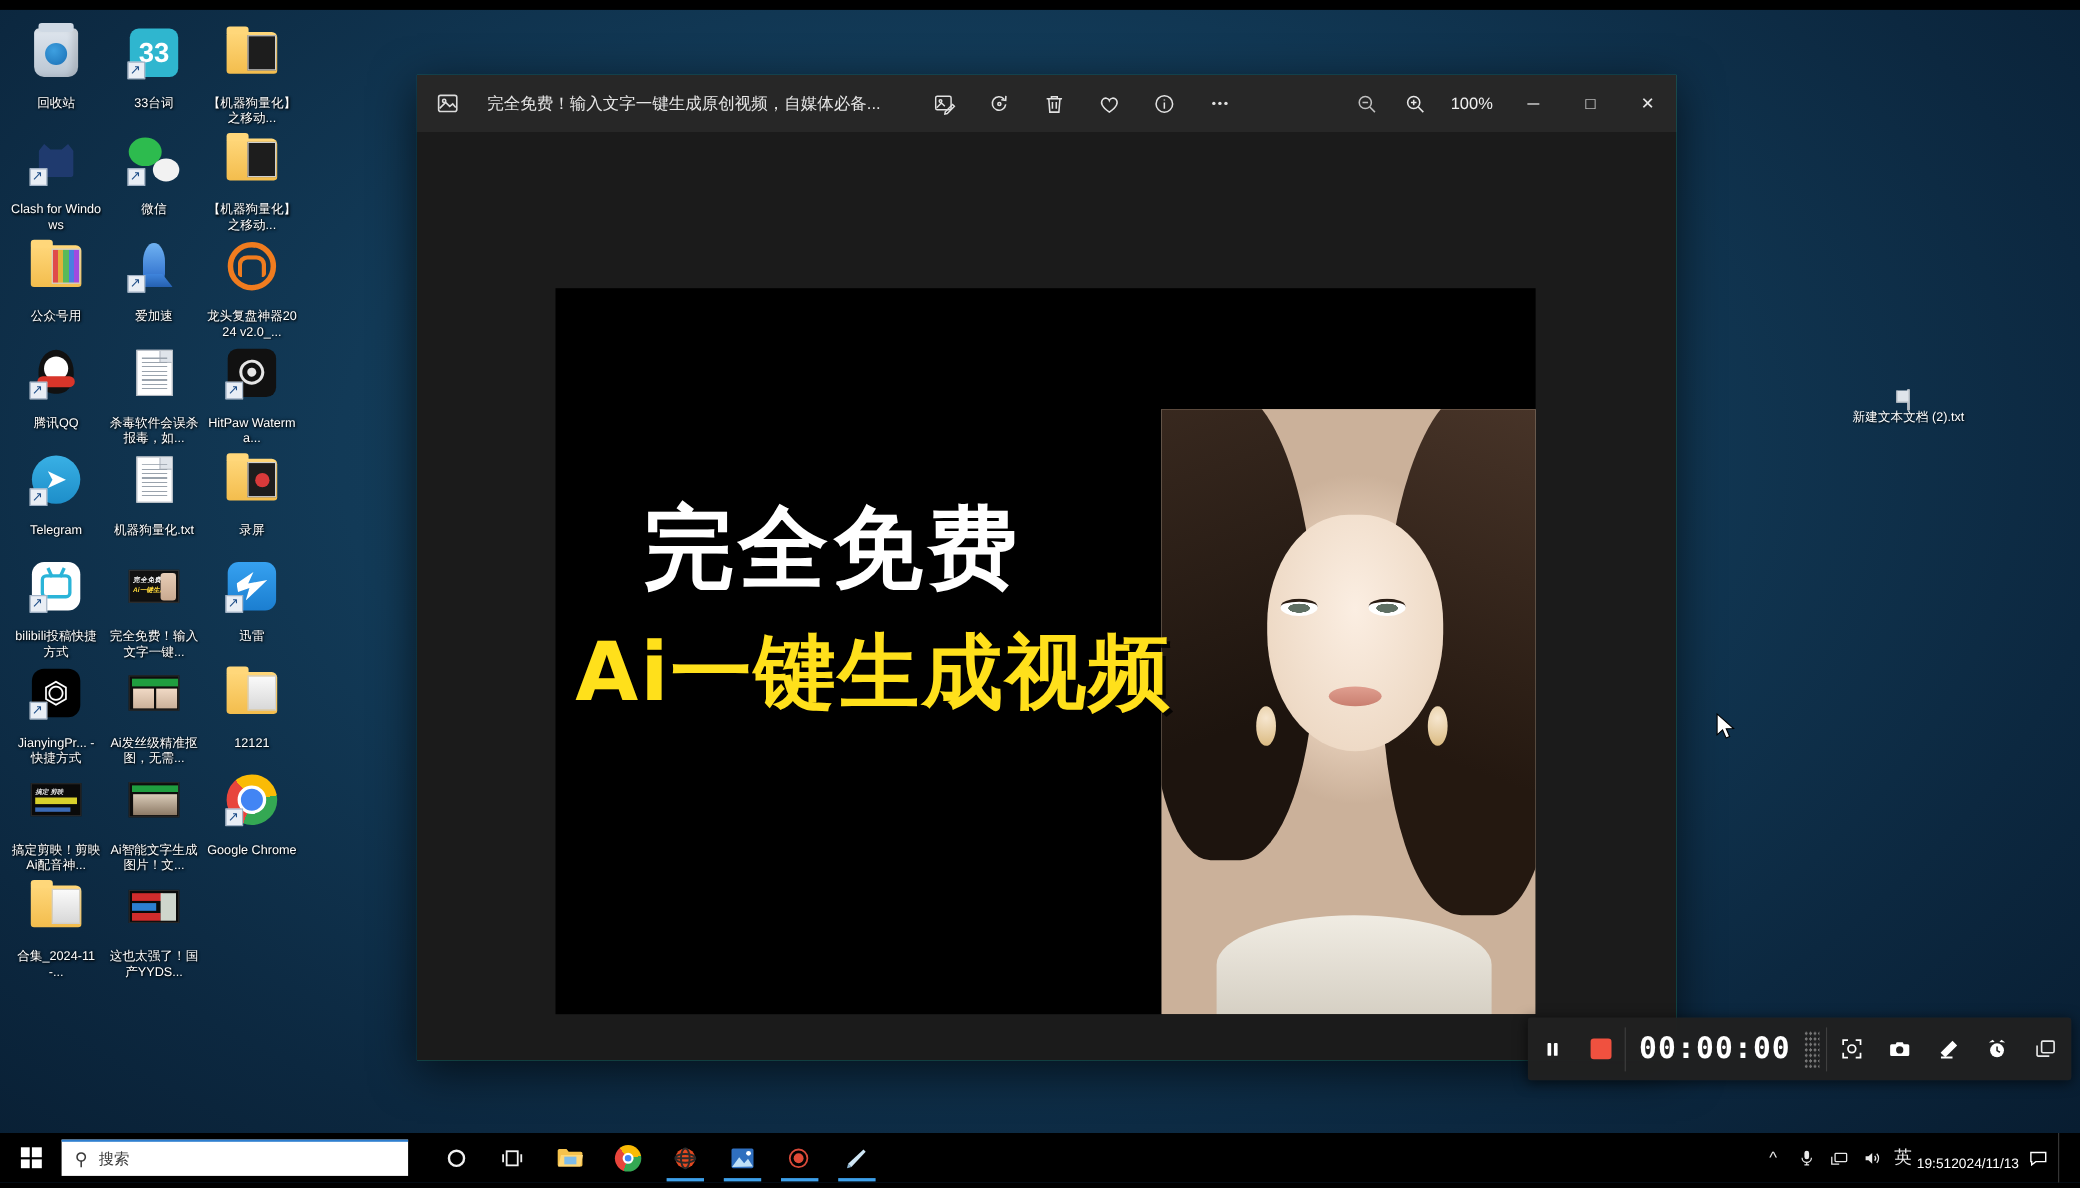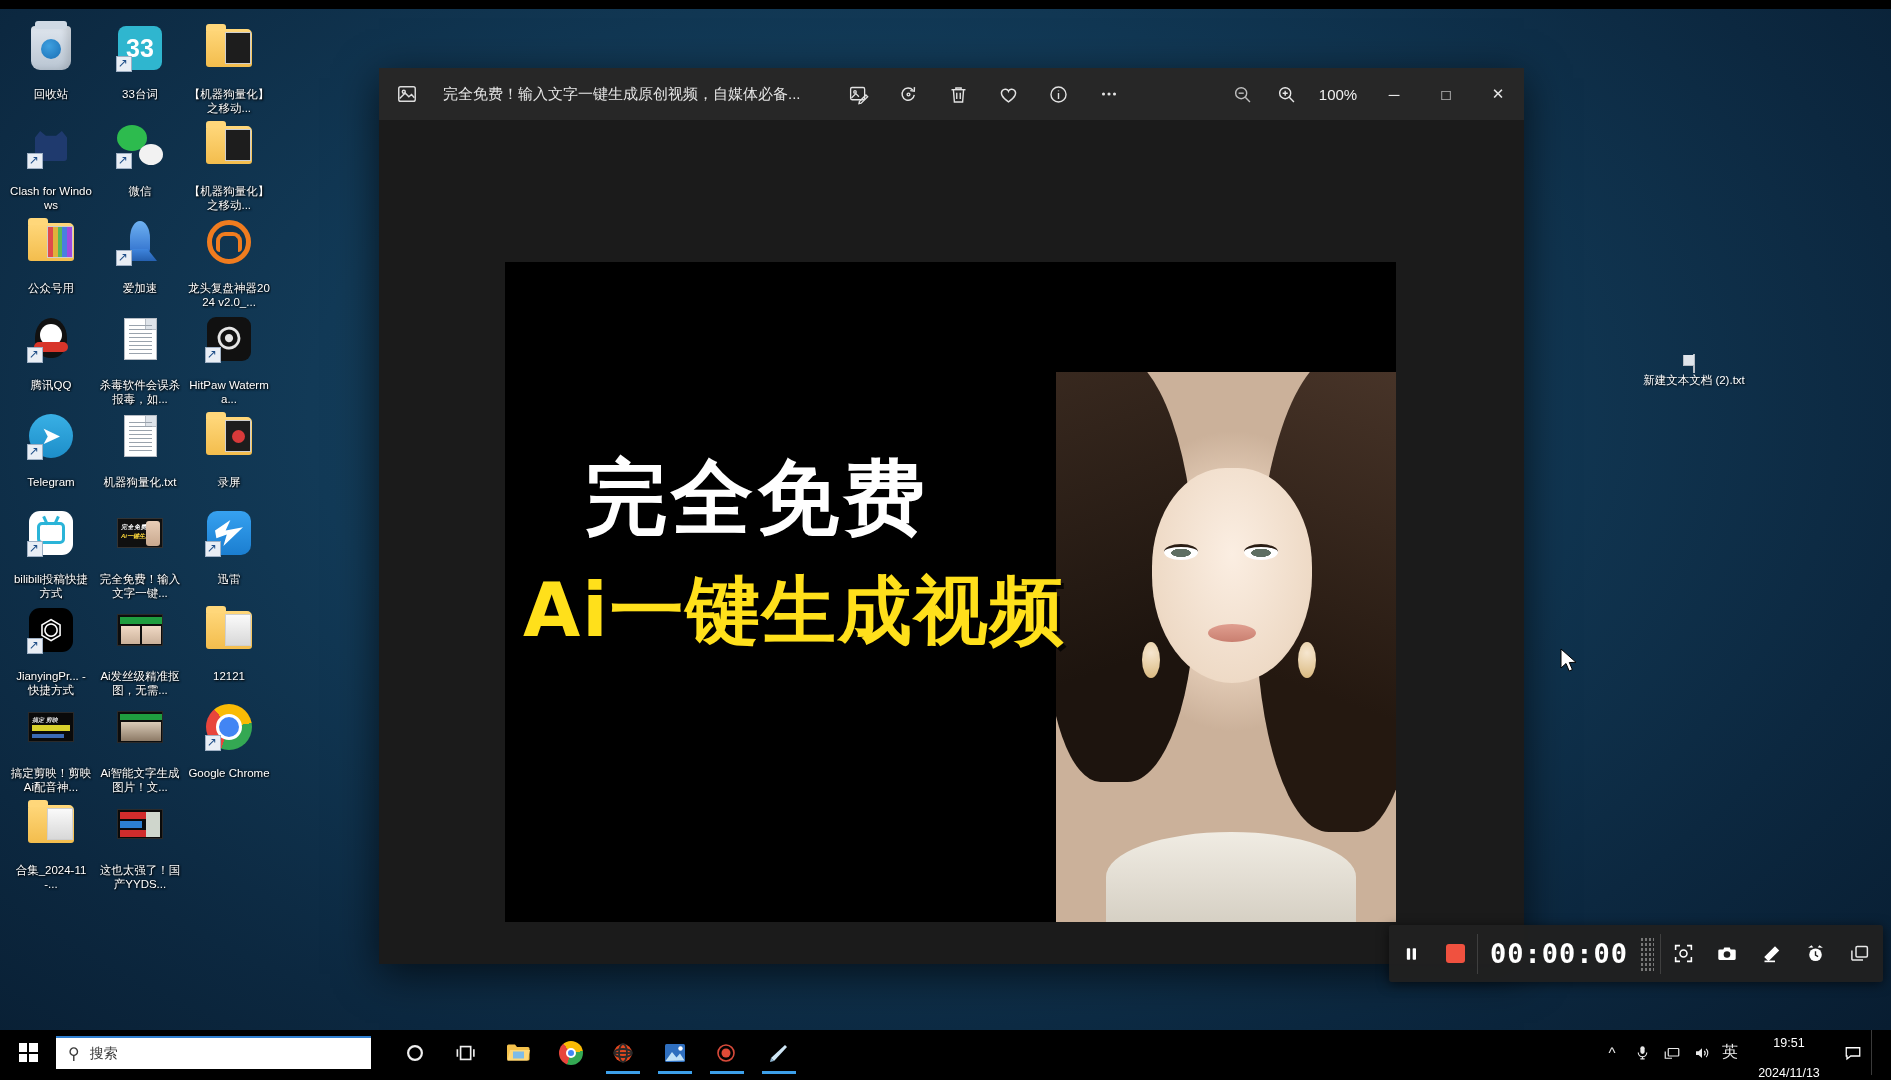--- a/index.html
+++ b/index.html
@@ -75,21 +75,21 @@
     font-size: 11px; color: #2a5c9e; line-height: 1;
   }
   .shortcut-arrow::after {
     content: "↗";
     font-size: 12px; color: #1f4e88;
     transform: translate(-1px,-1px);
   }
 
   
   .dicon-right {
-    position: absolute; left: 1639px; top: 355px;
+    position: absolute; left: 1680px; top: 355px;
     width: 110px;
     display: flex; flex-direction: column; align-items: center;
   }
 
   
   .sh-recyclebin {
     width: 40px; height: 44px;
     background: linear-gradient(180deg,#dfe6ee 0%, #b9c5d2 100%);
     border-radius: 4px 4px 9px 9px;
     position: relative;
@@ -512,21 +512,21 @@
     display:flex; align-items:center; gap: 0px; padding-right: 6px;
     color:#fff;
   }
   .tray-ico {
     width: 30px; height:45px;
     display:flex;align-items:center;justify-content:center;
     font-size:15px; color:#e8e8e8;
   }
   .clock {
     width: 92px; height:45px;
-    display:flex;flex-direction:column;align-items:center;justify-content:space-between;
+    display:flex;flex-direction:row;align-items:center;justify-content:center;
     font-size:12.5px; color:#ffffff; line-height:15px;margin-top:12px;
   }
   .showdesk {
     width:14px;height:45px;border-left:1px solid #3a3a3a;
   }
   .notif { width:36px;height:45px;display:flex;align-items:center;justify-content:center;color:#fff;font-size:16px; }
 
   
   .cursor {
     position:absolute; left:1560px; top:648px; z-index:80;

